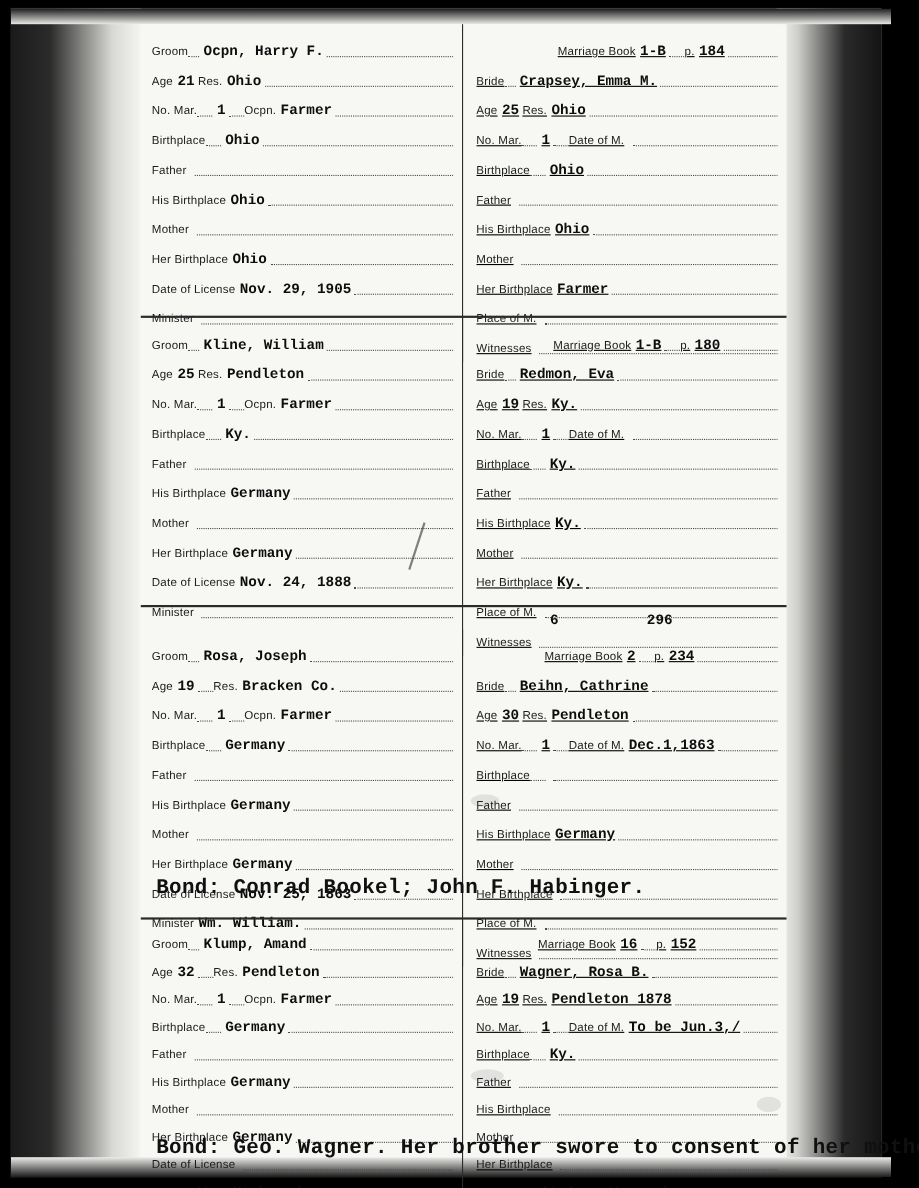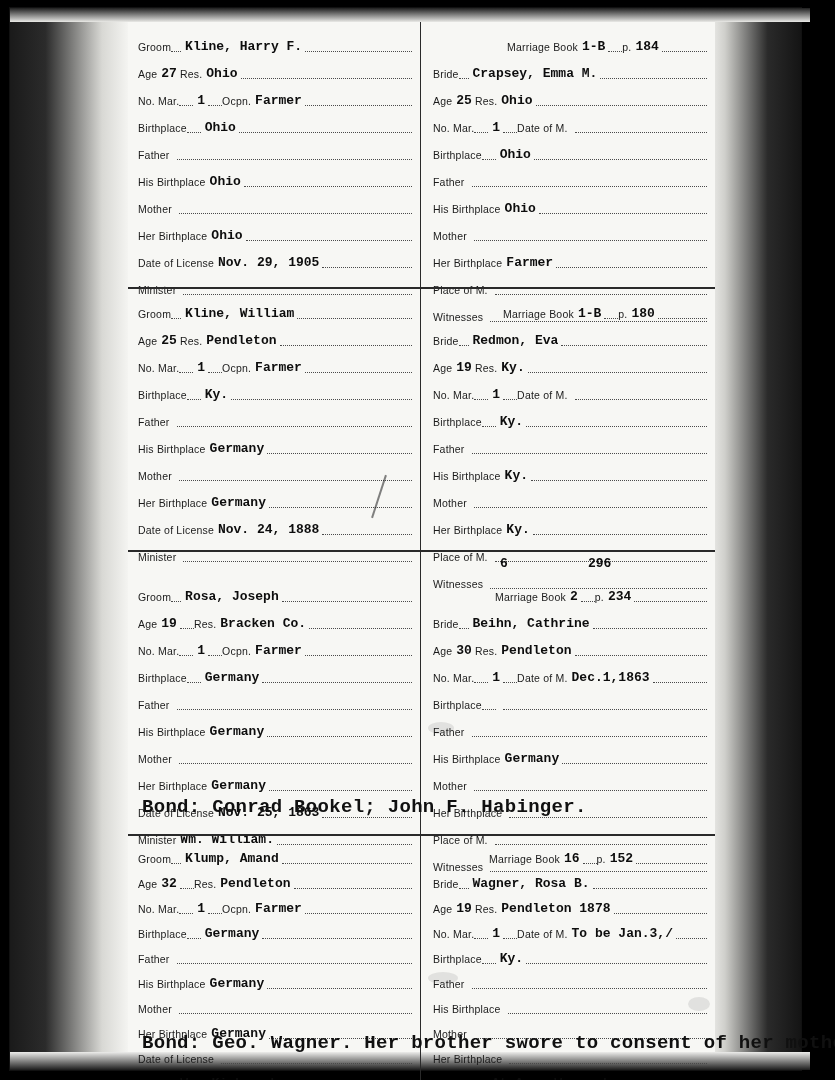--- a/index.html
+++ b/index.html
@@ -36,21 +36,21 @@
     border-top:2px solid #2a2a2a;
   }
   .record.first{border-top:none;}
 
   .cols{position:relative;width:587px;}
   .col{
     position:absolute;top:0;
     box-sizing:border-box;
   }
   .col.left{left:0;width:292px;padding:6px 8px 4px 10px;}
-  .col.right{left:292px;width:295px;padding:6px 8px 4px 12px;border-left:1.5px solid #2a2a2a;}
+  .col.right{left:292px;width:295px;padding:6px 8px 4px 12px;border-left:1.5px solid #2a2a2a;text-decoration:underline;}
 
   .line{
     position:relative;
     height:27px;
     display:flex;
     align-items:flex-end;
     white-space:nowrap;
     overflow:hidden;
   }
   .line .lbl{
@@ -109,26 +109,26 @@
   <div class="edge-bottom"></div>
 
   <div class="sheet">
 
     <div class="record first" style="top:0px;height:250px;">
       <div class="cols">
         <div class="col left">
           <div class="line">
               <span class="lbl">Groom</span>
               <span class="dots lead"></span>
-              <span class="val">Kline, Harry F.</span>
-              <span class="dots"></span>
-            </div>
-          <div class="line">
-              <span class="lbl">Age</span>
-              <span class="val">27</span>
+              <span class="val">Ocpn, Harry F.</span>
+              <span class="dots"></span>
+            </div>
+          <div class="line">
+              <span class="lbl">Age</span>
+              <span class="val">21</span>
               <span class="lbl">Res.</span>
               <span class="val">Ohio</span>
               <span class="dots"></span>
             </div>
           <div class="line">
               <span class="lbl">No. Mar.</span>
               <span class="dots mid"></span>
               <span class="val">1</span>
               <span class="dots mid"></span>
               <span class="lbl">Ocpn.</span>
@@ -597,21 +597,21 @@
               <span class="lbl">Res.</span>
               <span class="val">Pendleton 1878</span>
               <span class="dots"></span>
             </div>
           <div class="line" style="height:25px;">
               <span class="lbl">No. Mar.</span>
               <span class="dots mid"></span>
               <span class="val">1</span>
               <span class="dots mid"></span>
               <span class="lbl">Date of M.</span>
-              <span class="val">To be Jan.3,/</span>
+              <span class="val">To be Jun.3,/</span>
               <span class="dots"></span>
             </div>
           <div class="line" style="height:25px;">
               <span class="lbl">Birthplace</span>
               <span class="dots mid"></span>
               <span class="val">Ky.</span>
               <span class="dots"></span>
             </div>
           <div class="line" style="height:25px;">
               <span class="lbl">Father</span>

